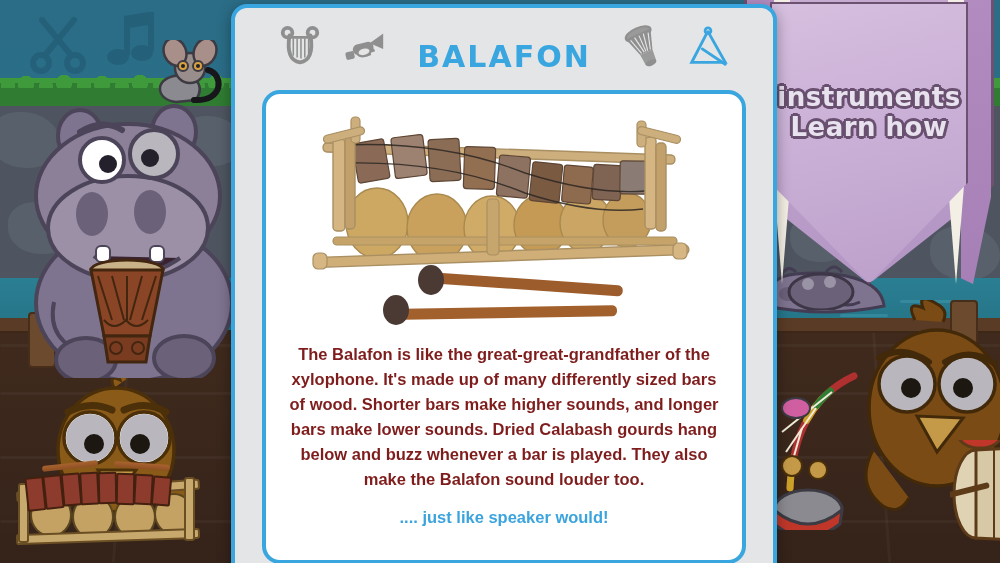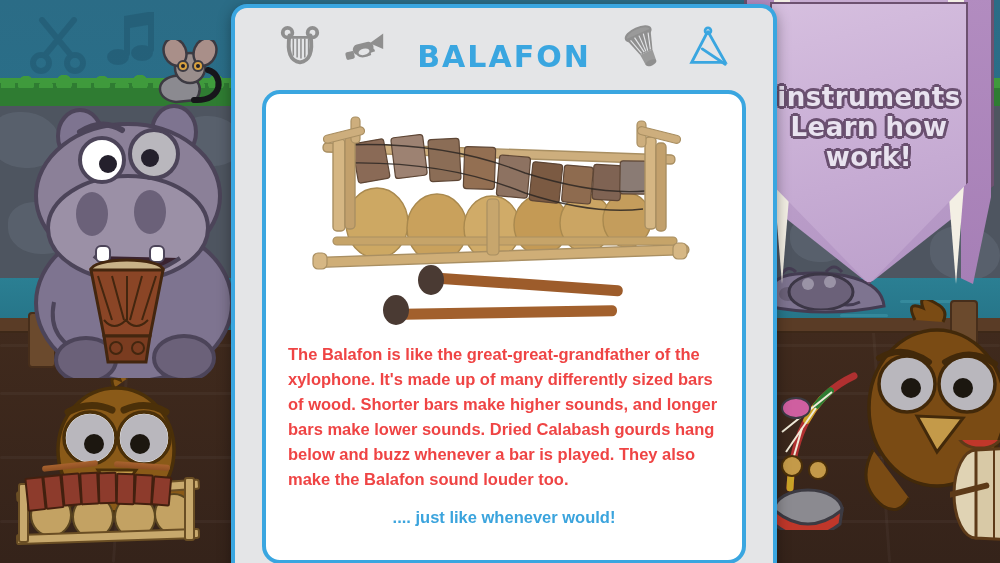--- a/index.html
+++ b/index.html
@@ -108,22 +108,22 @@
   #card{
     position:absolute;left:27px;right:27px;top:82px;bottom:14px;
     background:#fff;border:4px solid #3aa6e0;border-radius:18px;
     overflow:hidden;
   }
   #photo-area{
     position:relative;height:238px;margin:6px 10px 0;
     display:flex;align-items:center;justify-content:center;
   }
   #desc{
-    margin:4px 22px 0;text-align:left;
-    color:#ef4444;font-size:16.5px;line-height:25px;font-weight:bold;
+    margin:4px 22px 0;text-align:center;
+    color:#7f1d1d;font-size:16.5px;line-height:25px;font-weight:bold;
   }
   #tagline{
     margin:16px 22px 0;text-align:center;
     color:#3ba4dd;font-size:16.5px;font-weight:bold;
   }
   .pmallet{position:absolute;background:linear-gradient(#a9632f,#8e4f23);border-radius:4px;}
 </style>
 </head>
 <body>
 
@@ -340,21 +340,20 @@
   <div id="banner">
     <div class="pennant"></div>
     <div class="pennant-side" style="left:3px;clip-path:polygon(0 0,100% 0,100% 98%,60% 100%,0 70%);"></div>
     <div class="pennant-side" style="right:3px;clip-path:polygon(0 0,100% 0,100% 70%,40% 100%,0 98%);"></div>
     <div class="pennant-stripe" style="left:30px;"></div>
     <div class="pennant-stripe" style="right:30px;"></div>
     <div class="pennant-inner"></div>
     <div class="banner-text">
       <div>instruments</div>
       <div>Learn how</div>
-      <div>work!</div>
     </div>
   </div>
 
   <div id="panel">
 
     <div id="panel-header">
 
       <svg class="hdr-icon" viewBox="0 0 48 48">
         <g fill="none" stroke="#8f8f8f" stroke-width="4" stroke-linecap="round">
           <path d="M13 12 q-4 26 11 28 q15 -2 11 -28"></path>
@@ -467,18 +466,18 @@
             <ellipse cx="142" cy="177" rx="13" ry="15" fill="#4a3a33"></ellipse>
           </g>
           <g>
             <rect x="110" y="204" width="218" height="11" rx="5" fill="#a2602d" transform="rotate(-1 220 209)"></rect>
             <ellipse cx="107" cy="207" rx="13" ry="15" fill="#4a3a33"></ellipse>
           </g>
         </svg>
       </div>
 
       <p id="desc">The Balafon is like the great-great-grandfather of the xylophone. It's made up of many differently sized bars of wood. Shorter bars make higher sounds, and longer bars make lower sounds. Dried Calabash gourds hang below and buzz whenever a bar is played. They also make the Balafon sound louder too.</p>
-      <p id="tagline">.... just like whenever would!</p>
+      <p id="tagline">.... just like speaker would!</p>
 
     </div>
   </div>
 
 </div>
 
 </body></html>

